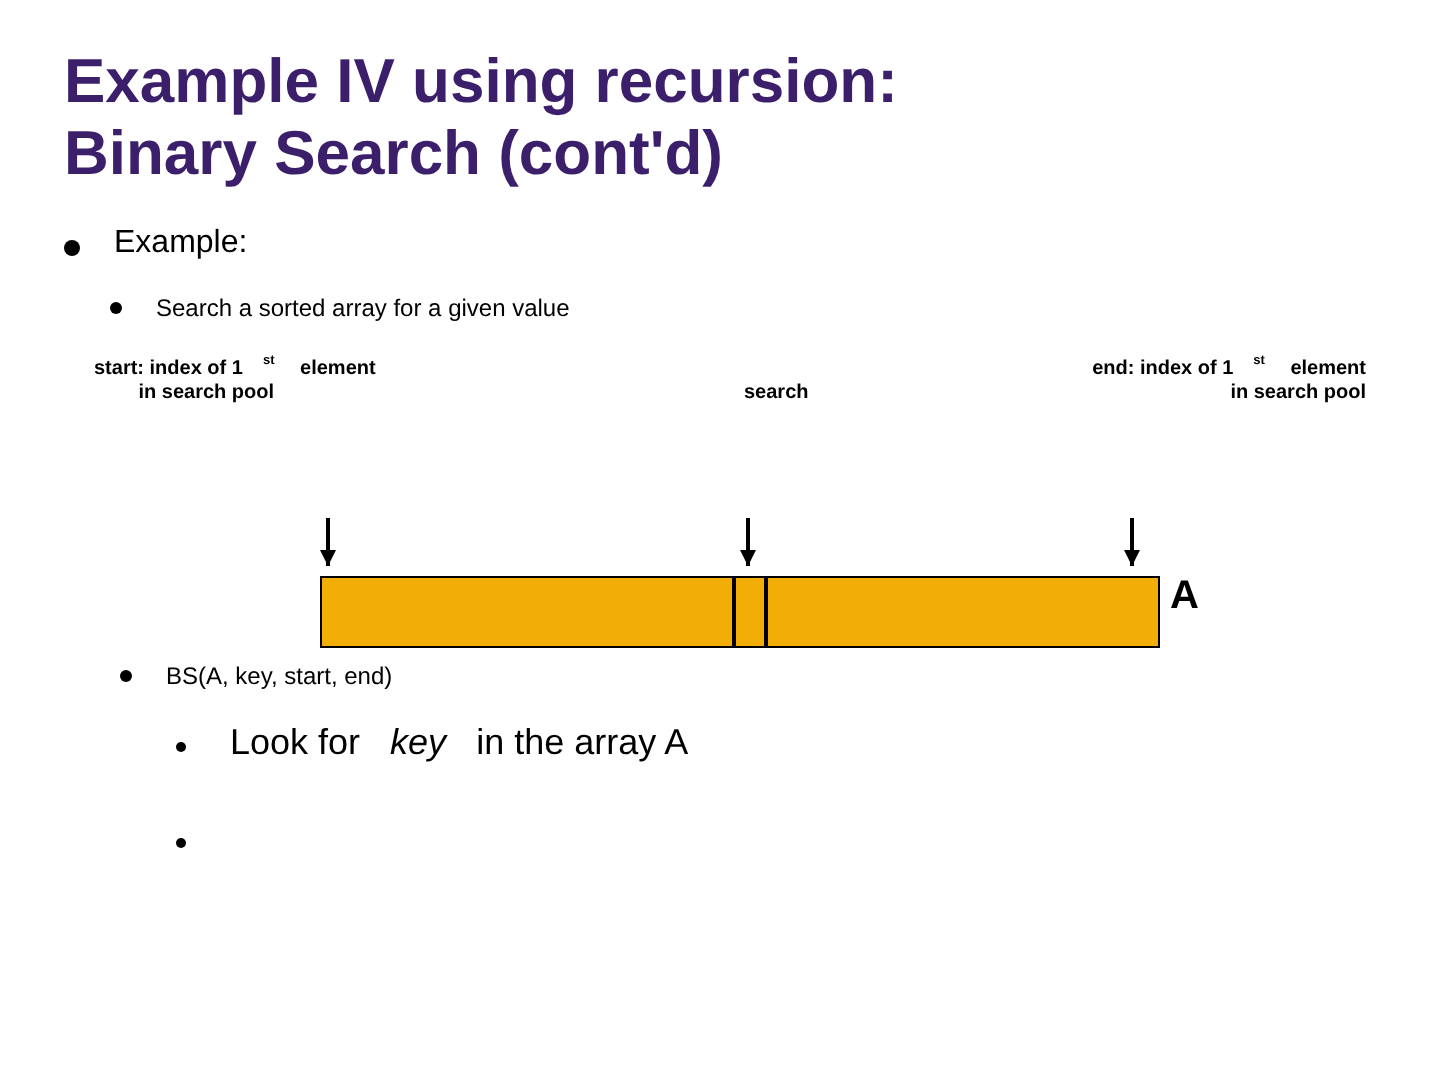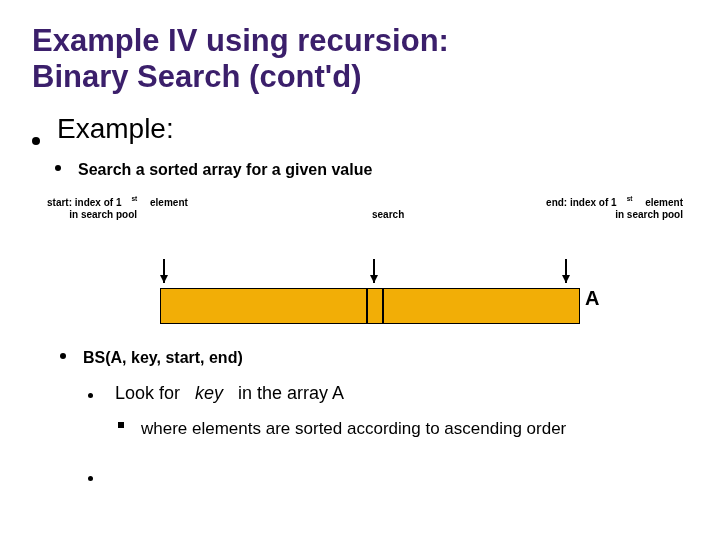--- a/index.html
+++ b/index.html
@@ -13,22 +13,22 @@
     overflow: hidden;
     padding: 8px 12px;
   }
   .title {
     font-size: 31px;
     font-weight: bold;
     color: #3b1f6b;
     line-height: 1.15;
     margin-bottom: 14px;
   }
-  .bul1 { display:flex; align-items:flex-end; font-size:28px; margin-bottom:6px; }
-  .bul2 { display:flex; align-items:flex-start; font-size:16px; margin-bottom:6px; margin-left:28px;font-weight:bold; }
+  .bul1 { display:flex; align-items:center; font-size:16px; margin-bottom:6px; }
+  .bul2 { display:flex; align-items:flex-start; font-size:12px; margin-bottom:6px; margin-left:28px; }
   .bul3 { display:flex; align-items:center; font-size:18px; margin-bottom:4px; margin-left:56px; }
   .bul4 { display:flex; align-items:flex-start; font-size:17px; margin-bottom:4px; margin-left:86px; }
   .dot  { width:8px; height:8px; background:#000; border-radius:50%; flex:0 0 auto; margin-right:12px; margin-top:9px; }
   .dot.sm { width:6px; height:6px; margin-top:9px; }
   .dot.xs { width:5px; height:5px; margin-top:8px; }
   .sq   { width:6px; height:6px; background:#000; flex:0 0 auto; margin-right:12px; margin-top:8px; }
   .italic { font-style: italic; }
   sup { font-size:0.65em; }
   .labels-row {
     position: relative;
@@ -134,24 +134,20 @@
     <span>BS(A, key, start, end)</span>
   </div>
 
   <div class="bul3">
     <span class="dot xs"></span>
     <span>
       <span>Look for </span><span class="italic">key</span><span> in the array A</span>
     </span>
   </div>
 
-  <div class="bul4">
-    <span class="sq"></span>
-    <span>where elements are sorted according to ascending order</span>
-  </div>
 
   <div style="height:14px"></div>
 
   <div class="bul3">
     <span class="dot xs"></span>
   </div>
 
 </div>
 
 </body></html>

